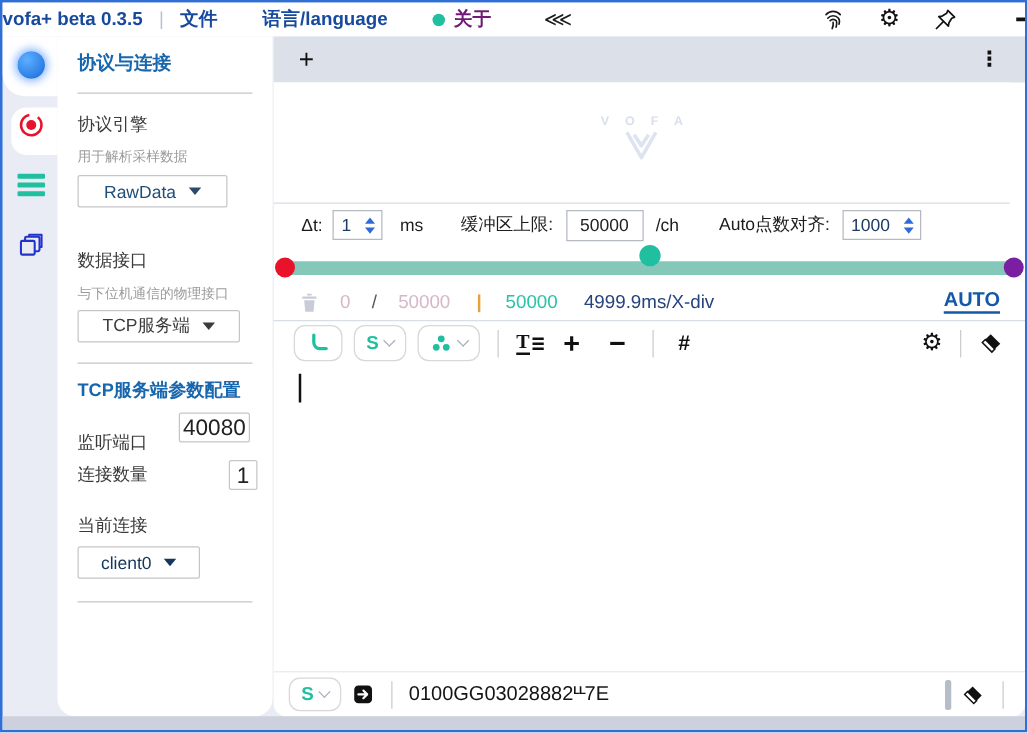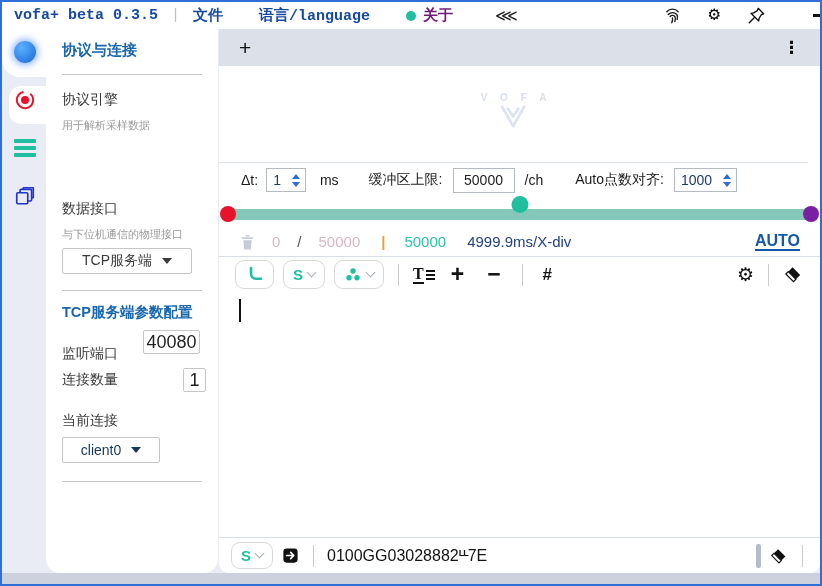--- a/index.html
+++ b/index.html
@@ -1,19 +1,19 @@
 <!DOCTYPE html>
 <html><head>
 <meta charset="utf-8">
 <style>
   html,body{margin:0;padding:0;background:#fff;}
   .window{position:relative;width:822px;height:586px;box-sizing:border-box;border:2px solid #2f6fd6;
     background:#e9ecf4;font-family:"Liberation Sans","DejaVu Sans",sans-serif;overflow:hidden;}
   
-  .menubar{position:absolute;left:0;top:0;right:0;height:27px;background:#fff;display:flex;align-items:center;padding-left:12px;z-index:5;font-family:Liberation Mono, monospace;}
+  .menubar{position:absolute;left:0;top:0;right:0;height:27px;background:#fff;display:flex;align-items:center;padding-left:0;z-index:5;}
   .mtitle{font-weight:bold;font-size:15px;color:#17499e;}
   .mdiv{color:#b7c1d4;margin:0 13px;font-size:15px;}
   .mitem{font-weight:bold;font-size:15px;color:#17499e;margin-right:36px;cursor:default;}
   .about{display:flex;align-items:center;gap:7px;font-weight:bold;font-size:15px;color:#701a75;}
   .gdot{width:10px;height:10px;border-radius:50%;background:#1fbfa0;}
   .collapse{margin-left:42px;font-size:16px;color:#1b1b1b;letter-spacing:-2px;}
   .mspacer{flex:1;}
   .micon{display:flex;align-items:center;margin-right:27px;}
   .mgear{font-size:19px;color:#111;line-height:1;margin-right:27px;}
   .mpad{width:28px;}
@@ -155,20 +155,24 @@
       <path d="M8.5 4 V2.5 h9 v9 h-1.5"></path>
     </svg>
   </div>
 
   <div class="panel">
     <div class="p-title">协议与连接</div>
     <div class="p-hr" style="top:45px"></div>
 
     <div class="p-label" style="top:62px">协议引擎</div>
     <div class="p-desc" style="top:89px">用于解析采样数据</div>
+    <div class="p-dd" style="top:111px;width:120px;color:#1f4e79">
+      <span>RawData</span>
+      <span class="dd-arrow" style="border-top-color:#2c4a6e"></span>
+    </div>
 
     <div class="p-label" style="top:171px">数据接口</div>
     <div class="p-desc" style="top:198px">与下位机通信的物理接口</div>
     <div class="p-dd" style="top:219px;width:130px;color:#3b3b3b">
       <span>TCP服务端</span>
       <span class="dd-arrow" style="border-top-color:#3b3b3b"></span>
     </div>
 
     <div class="p-hr" style="top:261px"></div>
     <div class="p-heading" style="top:274px">TCP服务端参数配置</div>

